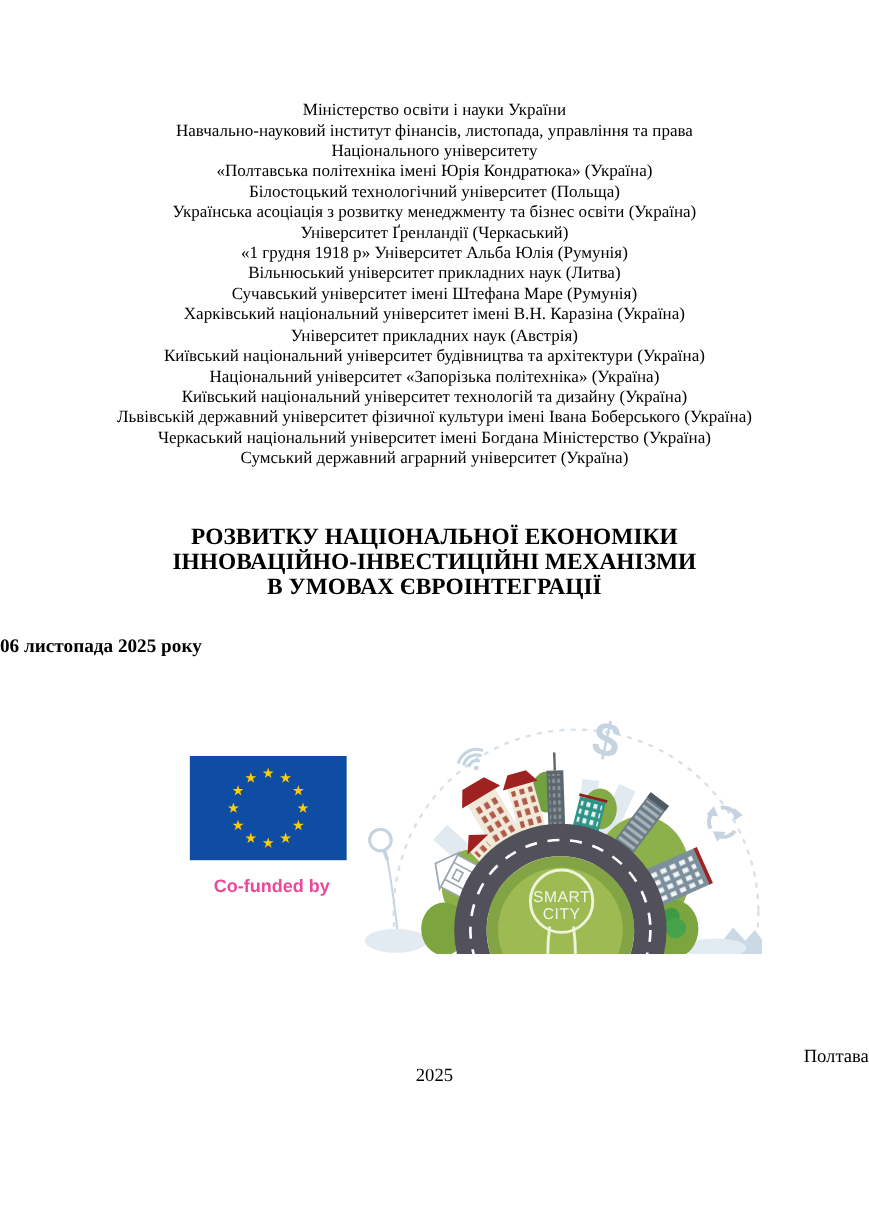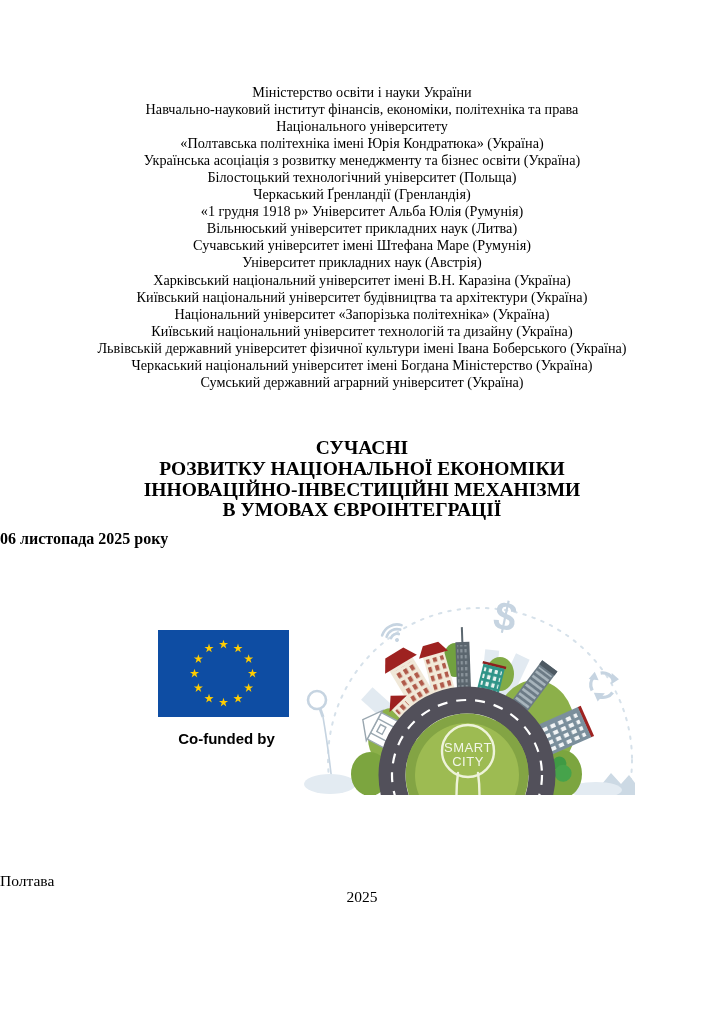--- a/index.html
+++ b/index.html
@@ -16,54 +16,53 @@
     font-size:19.5px;line-height:20.8px;font-weight:bold;white-space:nowrap;
   }
   .date-line{
     position:absolute;top:530px;left:0;right:0;text-align:left;
     font-size:16px;font-weight:bold;
   }
   .eu-flag{position:absolute;left:158px;top:630px;}
   .eu-caption{
     position:absolute;left:134px;top:730px;width:185px;text-align:center;
     font-family:"Liberation Sans","DejaVu Sans",sans-serif;
-    font-weight:bold;font-size:15px;line-height:17.5px;color:#000000;
+    font-weight:bold;font-size:15px;line-height:17.5px;color:#ec4899;
   }
   .illustration{position:absolute;left:300px;top:588px;}
-  .footer-city{position:absolute;top:872px;left:0;right:0;text-align:left;font-size:15.5px;}
+  .footer-city{position:absolute;top:872px;left:0;right:0;text-align:right;font-size:15.5px;}
   .footer-year{position:absolute;top:888px;left:0;right:0;text-align:center;font-size:15.5px;}
 </style>
 </head>
 <body>
 
 <div class="page">
 
   <div class="institutions">
     <div>Міністерство освіти і науки України</div>
-    <div>Навчально-науковий інститут фінансів, економіки, політехніка та права</div>
+    <div>Навчально-науковий інститут фінансів, листопада, управління та права</div>
     <div>Національного університету</div>
     <div>«Полтавська політехніка імені Юрія Кондратюка» (Україна)</div>
+    <div>Білостоцький технологічний університет (Польща)</div>
     <div>Українська асоціація з розвитку менеджменту та бізнес освіти (Україна)</div>
-    <div>Білостоцький технологічний університет (Польща)</div>
-    <div>Черкаський Ґренландії (Гренландія)</div>
+    <div>Університет Ґренландії (Черкаський)</div>
     <div>«1 грудня 1918 р» Університет Альба Юлія (Румунія)</div>
     <div>Вільнюський університет прикладних наук (Литва)</div>
     <div>Сучавський університет імені Штефана Маре (Румунія)</div>
+    <div>Харківський національний університет імені В.Н. Каразіна (Україна)</div>
     <div>Університет прикладних наук (Австрія)</div>
-    <div>Харківський національний університет імені В.Н. Каразіна (Україна)</div>
     <div>Київський національний університет будівництва та архітектури (Україна)</div>
     <div>Національний університет «Запорізька політехніка» (Україна)</div>
     <div>Київський національний університет технологій та дизайну (Україна)</div>
     <div>Львівській державний університет фізичної культури імені Івана Боберського (Україна)</div>
     <div>Черкаський національний університет імені Богдана Міністерство (Україна)</div>
     <div>Сумський державний аграрний університет (Україна)</div>
   </div>
 
   <div class="title-block">
-    <div>СУЧАСНІ</div>
     <div>РОЗВИТКУ НАЦІОНАЛЬНОЇ ЕКОНОМІКИ</div>
     <div>ІННОВАЦІЙНО-ІНВЕСТИЦІЙНІ МЕХАНІЗМИ</div>
     <div>В УМОВАХ ЄВРОІНТЕГРАЦІЇ</div>
   </div>
 
   <div class="date-line">06 листопада 2025 року</div>
 
   <svg class="eu-flag" width="131" height="87" viewBox="0 0 131 87">
     <defs>
       <polygon id="star" points="0,-4.8 1.081,-1.488 4.566,-1.483 1.75,0.569 2.822,3.884 0,1.84 -2.822,3.884 -1.75,0.569 -4.566,-1.483 -1.081,-1.488"></polygon>

